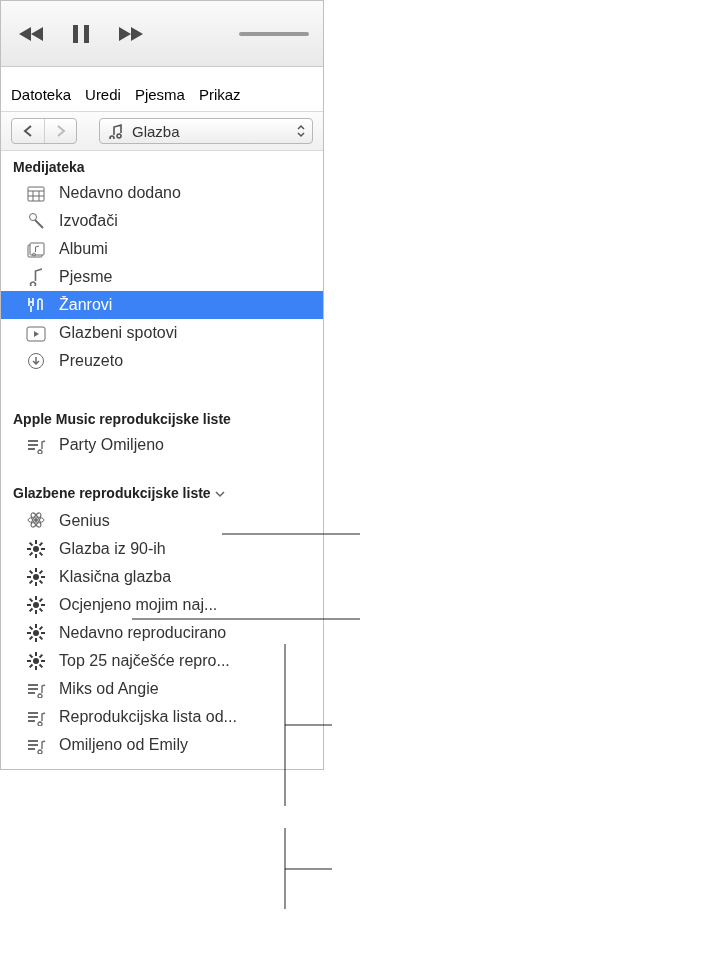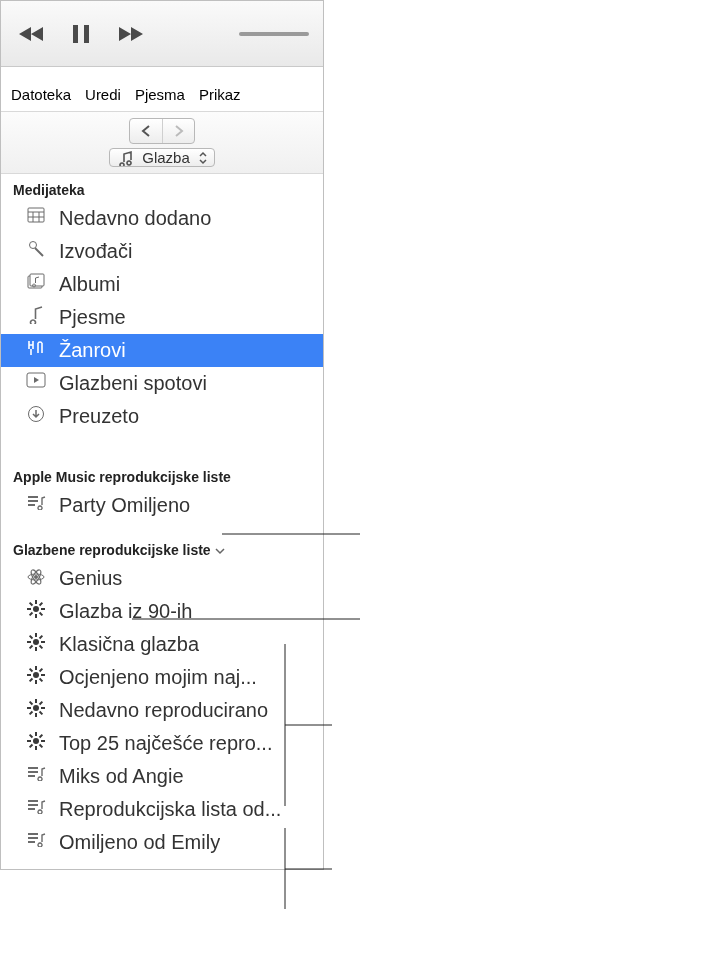--- a/index.html
+++ b/index.html
@@ -47,25 +47,24 @@
     gap: 14px;
     padding: 19px 10px 8px 10px;
     font-size: 15px;
     color: #000;
     border-bottom: 1px solid #d9d9d9;
   }
   .menu-bar span { cursor: default; }
   .toolbar {
     display: flex;
     align-items: center;
-    gap: 4px;
+    gap: 22px;
     padding: 6px 10px;
     background: linear-gradient(#fcfcfc,#f0f0f0);
     border-bottom: 1px solid #d9d9d9;
-    flex-direction: column;
   }
   .nav-pill {
     display: inline-flex;
     border: 1px solid #b8b8b8;
     border-radius: 4px;
     overflow: hidden;
     background: linear-gradient(#ffffff,#ededed);
   }
   .nav-pill .half {
     width: 32px;
@@ -99,24 +98,24 @@
     font-weight: 600;
     color: #222;
     padding: 8px 12px 4px 12px;
     display: flex;
     align-items: center;
     gap: 4px;
   }
   .section-header .disclosure { color:#666; }
   .row {
     display: flex;
-    align-items: flex-start;
+    align-items: flex-end;
     gap: 12px;
     padding: 5px 12px 5px 24px;
-    font-size: 20px;
+    font-size: 16px;
     color: #333;
     cursor: default;
     white-space: nowrap;
     overflow: hidden;
     text-overflow: ellipsis;
   }
   .row .ricon {
     width: 22px;
     display: flex;
     align-items: center;
@@ -282,21 +281,21 @@
     <div class="row">
       <span class="ricon">
         <svg width="20" height="16" viewBox="0 0 20 16">
               <path d="M2 3 H12 M2 7 H12 M2 11 H9" stroke="#6b6b6b" stroke-width="1.8"></path>
               <path d="M14 12 a2 2 0 1 0 0.01 0 M16 11 V4 L19 3" stroke="#6b6b6b" stroke-width="1.4" fill="none"></path>
             </svg>
       </span>
       <span class="label">Party Omiljeno</span>
     </div>
 
-    <div class="section-header" style="margin-top:12px">
+    <div class="section-header" style="margin-top:18px">
       <span>Glazbene reprodukcijske liste</span>
       <span class="disclosure">
         <svg width="10" height="8" viewBox="0 0 10 8">
               <path d="M1 2 L5 6 L9 2" stroke="#666" stroke-width="1.5" fill="none"></path>
             </svg>
       </span>
     </div>
 
     <div class="row">
       <span class="ricon">

